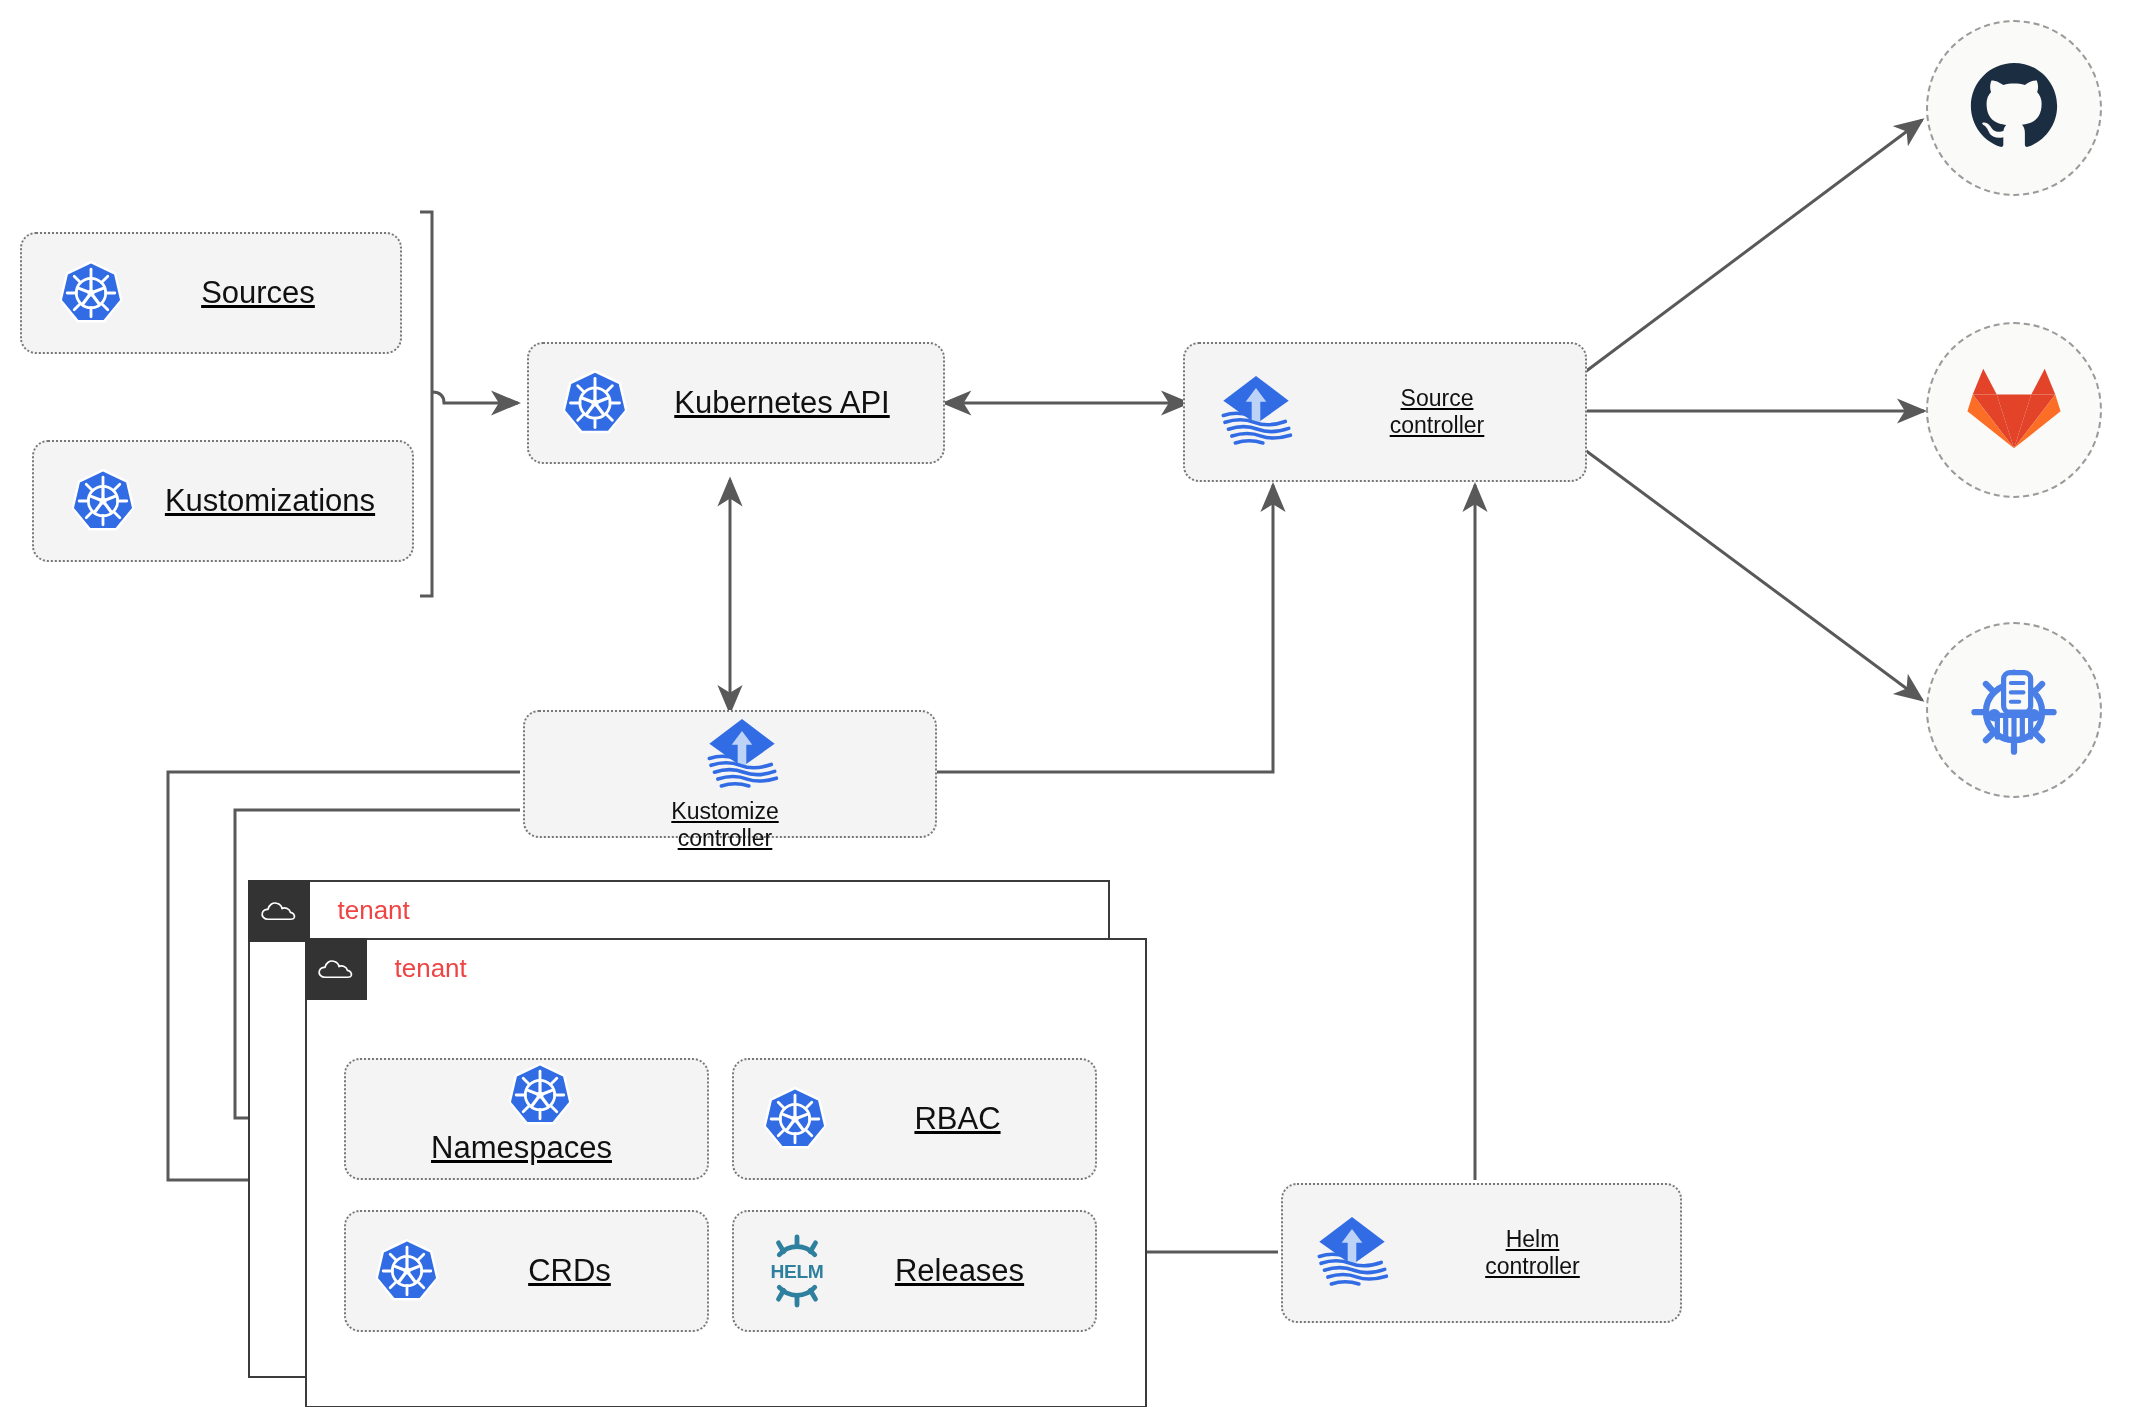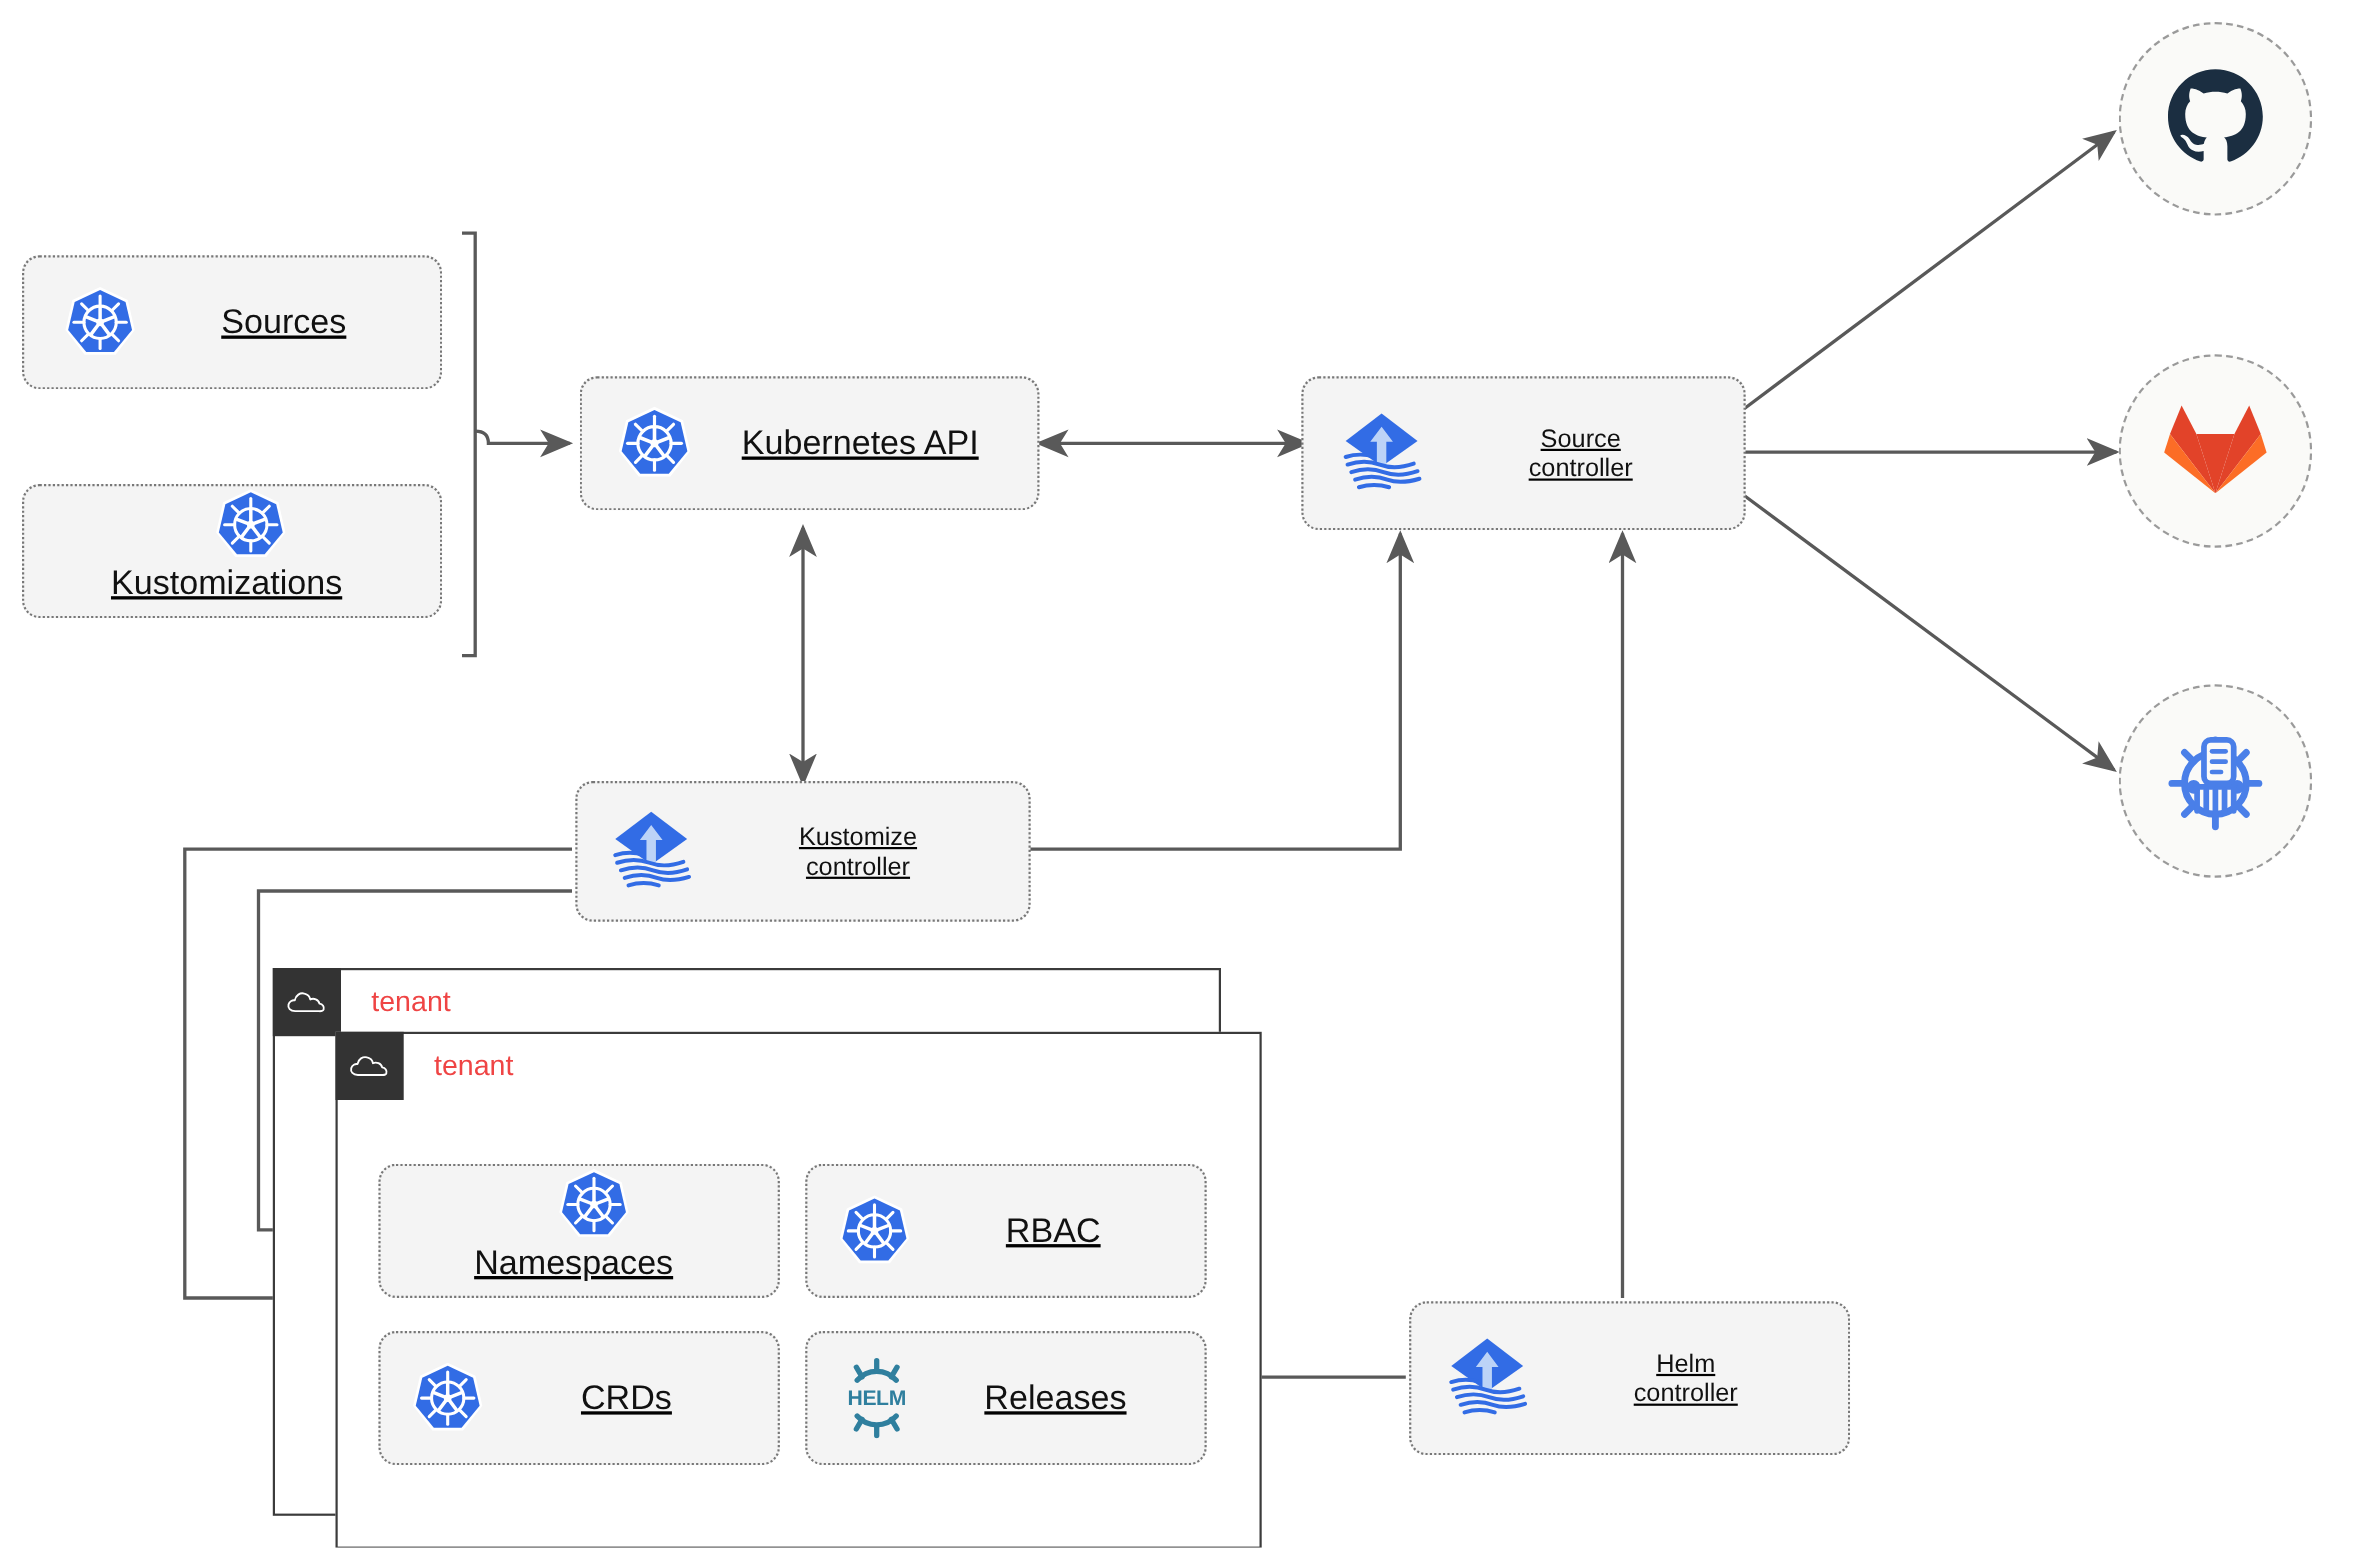--- a/index.html
+++ b/index.html
@@ -206,21 +206,21 @@
 
   <div class="card" style="left:20px;top:232px;width:382px;height:122px;">
     <span class="ico" style="margin-left:34px;">
       <svg width="70" height="70">
           <use href="#sym-k8s"></use>
         </svg>
     </span>
     <span class="lbl">Sources</span>
   </div>
 
-  <div class="card" style="left:20px;top:440px;width:382px;height:122px;flex-direction:column;">
+  <div class="card" style="left:32px;top:440px;width:382px;height:122px;">
     <span class="ico" style="margin-left:34px;">
       <svg width="70" height="70">
           <use href="#sym-k8s"></use>
         </svg>
     </span>
     <span class="lbl">Kustomizations</span>
   </div>
 
   <div class="card" style="left:527px;top:342px;width:418px;height:122px;">
     <span class="ico" style="margin-left:30px;">
@@ -234,21 +234,21 @@
   <div class="card two-line" style="left:1183px;top:342px;width:404px;height:140px;">
     <span class="ico" style="margin-left:28px;">
       <svg width="86" height="86">
           <use href="#sym-flux"></use>
         </svg>
     </span>
     <span class="lbl">Source
 controller</span>
   </div>
 
-  <div class="card two-line" style="left:523px;top:710px;width:414px;height:128px;">
+  <div class="card two-line" style="left:523px;top:710px;width:414px;height:128px;flex-direction:column;">
     <span class="ico" style="margin-left:24px;">
       <svg width="86" height="86">
           <use href="#sym-flux"></use>
         </svg>
     </span>
     <span class="lbl">Kustomize
 controller</span>
   </div>
 
   <div class="card two-line" style="left:1281px;top:1183px;width:401px;height:140px;">

